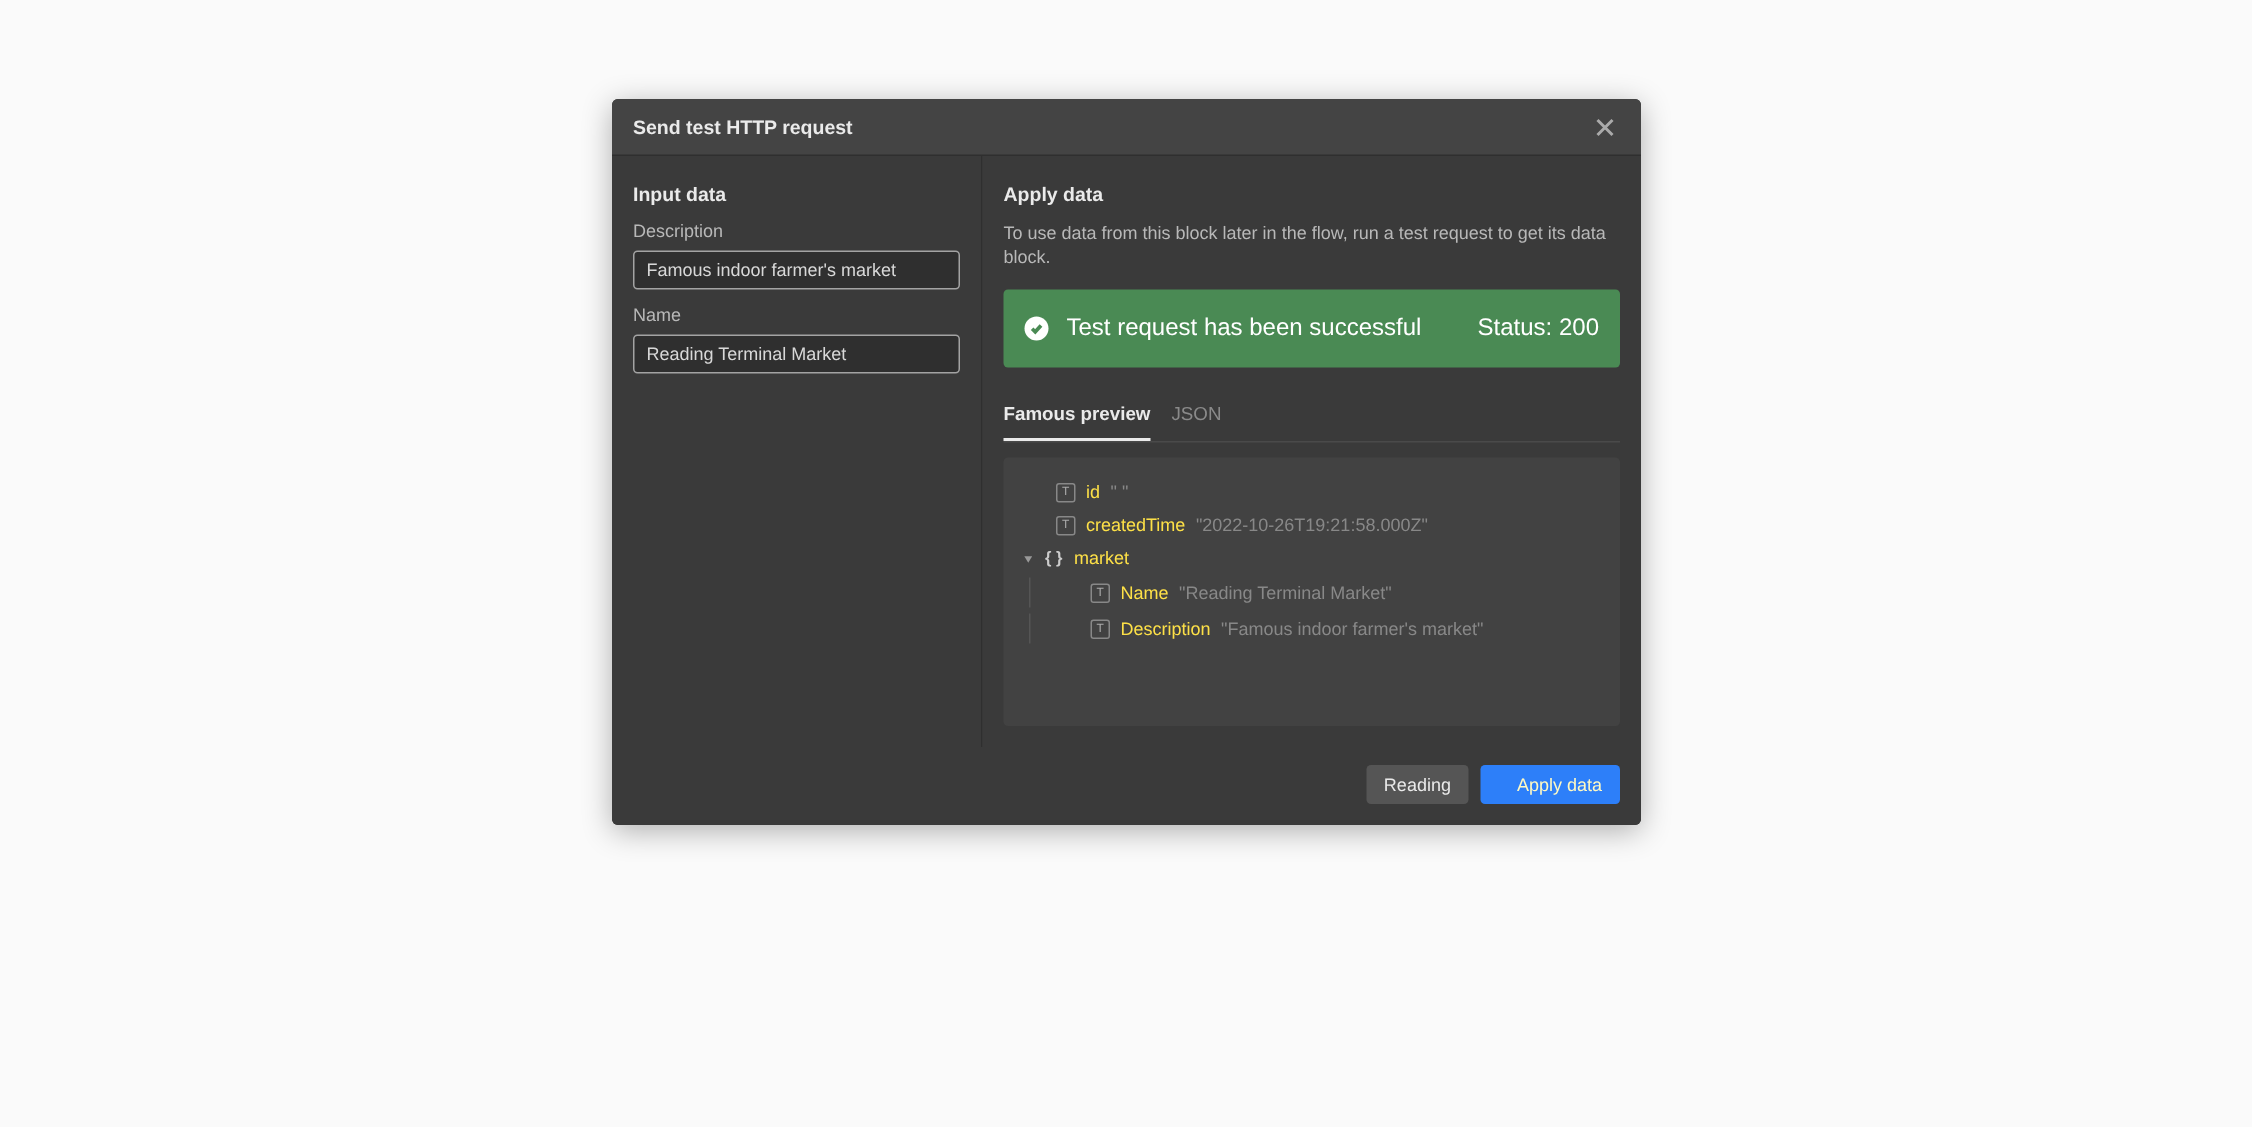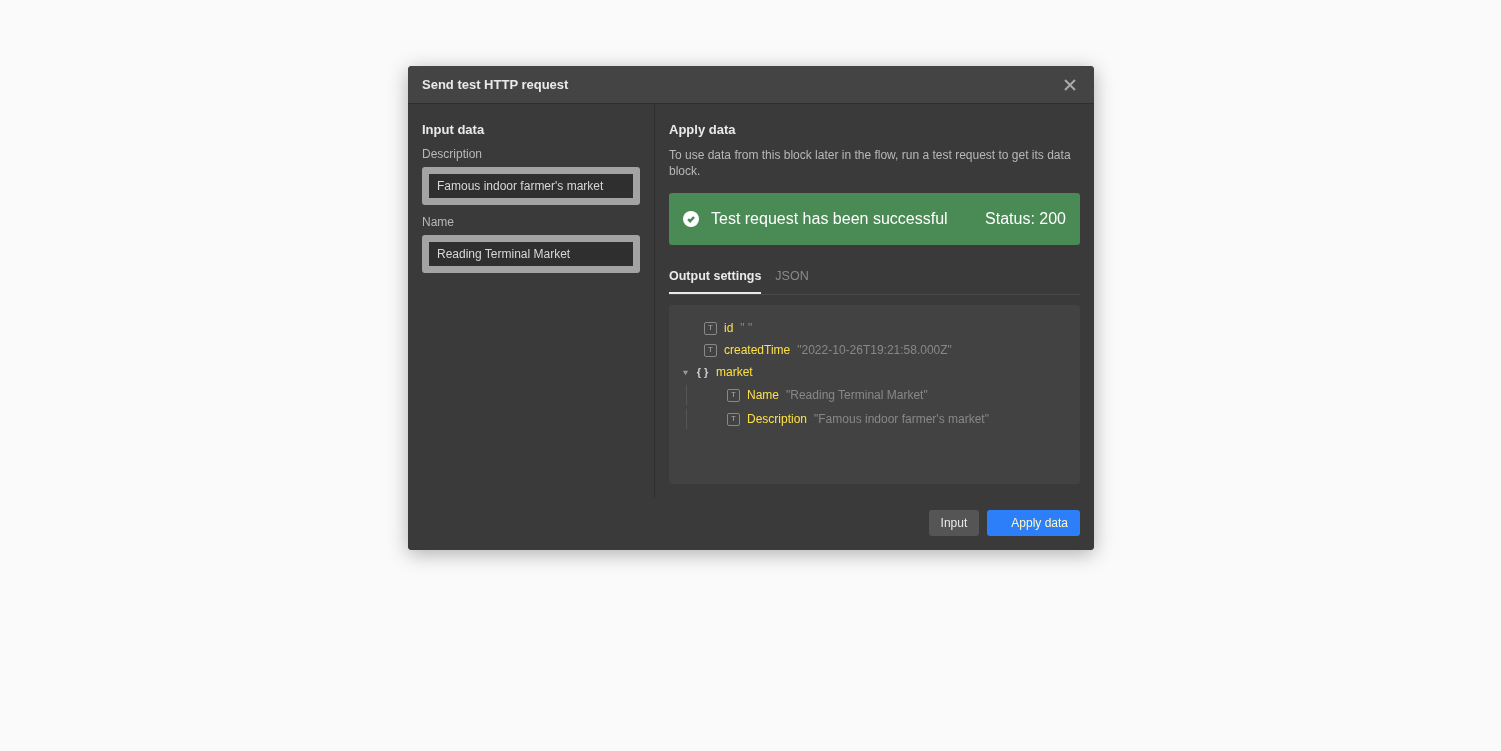--- a/index.html
+++ b/index.html
@@ -79,21 +79,21 @@
   }
   .field-label {
     font-size: 12px;
     color: #b8b8b8;
     margin-bottom: 6px;
     margin-top: 10px;
   }
   .text-input {
     width: 100%;
     background: #2f2f2f;
-    border: 7px solid #a3a3a3;
+    border: 1px solid #a3a3a3;
     border-radius: 3px;
     padding: 5px 8px;
     color: #d8d8d8;
     font-size: 12px;
     outline: none;
   }
   .run-btn {
     width: 100%;
     background: #2d7ff9;
     color: #fff;
@@ -246,21 +246,21 @@
             <svg viewBox="0 0 12 12">
                 <path d="M2.5 6.2 L5 8.6 L9.6 3.6"></path>
               </svg>
           </span>
           <span>Test request has been successful</span>
         </div>
         <span>Status: 200</span>
       </div>
 
       <div class="tabs">
-        <button class="tab active">Output settings</button>
+        <button class="tab active">Famous preview</button>
         <button class="tab">JSON</button>
       </div>
 
       <div class="output-box">
         <div class="tree-row">
           <span class="tree-indent"></span>
           <span class="type-icon">T</span>
           <span class="key">id</span>
           <span class="val">"                              "</span>
         </div>
@@ -292,17 +292,17 @@
           <span class="type-icon">T</span>
           <span class="key">Description</span>
           <span class="val">"Famous indoor farmer's market"</span>
         </div>
       </div>
     </div>
 
   </div>
 
   <div class="modal-footer">
-    <button class="btn btn-cancel">Input</button>
+    <button class="btn btn-cancel">Reading</button>
     <button class="btn btn-primary">Apply data</button>
   </div>
 
 </div>
 
 </body></html>

